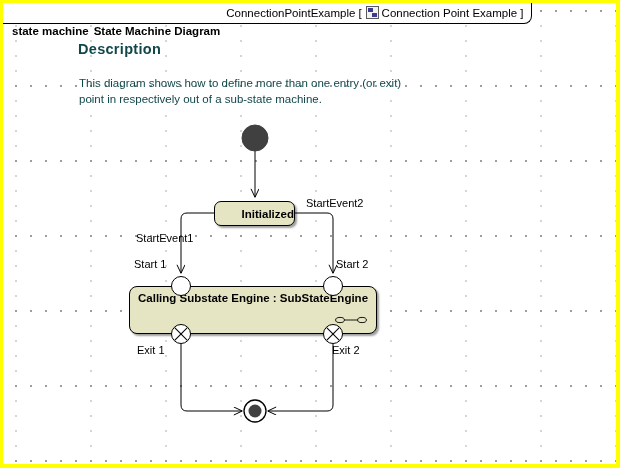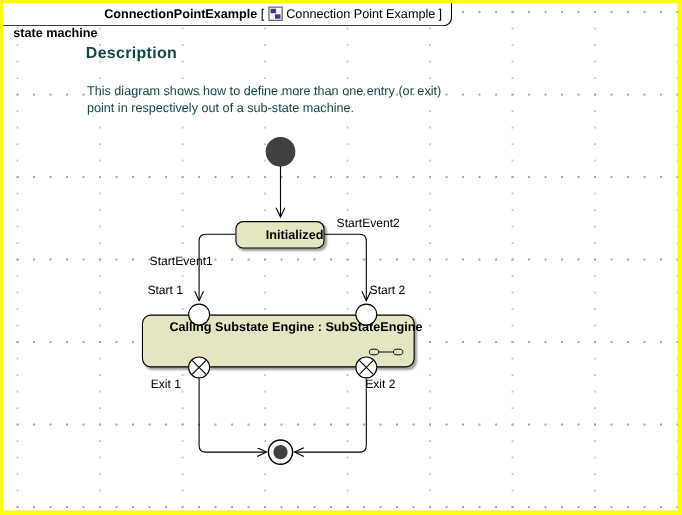--- a/index.html
+++ b/index.html
@@ -42,21 +42,21 @@
     border-top:none;border-left:none;
     border-radius:0 0 8px 0;
     background:#ffffff;
     padding:0 8px 0 10px;
     display:flex;align-items:center;
     white-space:nowrap;
     font-size:11.5px;color:#000000;
     z-index:6;
   }
   #titletab .kw{font-weight:bold;margin-top:36px;}
-  #titletab .nm{margin-left:6px;font-weight:bold;}
+  #titletab .nm{margin-left:6px;}
   #titletab .br{margin-left:3px;}
   .diag-icon{
     display:inline-block;
     width:13px;height:13px;
     margin:0 3px 0 4px;
     position:relative;
     border:1px solid #5a5a5a;
     background:#f2f2ee;
     vertical-align:-2px;
     box-sizing:border-box;
@@ -100,21 +100,21 @@
     display:flex;align-items:center;justify-content:flex-end;
   }
   #state-initialized .lbl{
     font-size:11.5px;font-weight:bold;color:#000;white-space:nowrap;
   }
   #state-substate{
     left:126px;top:283px;width:248px;height:48px;
     border-radius:8px;
   }
   #state-substate .lbl{
-    position:absolute;left:24px;top:5px;
+    position:absolute;left:8px;top:5px;
     font-size:11.5px;font-weight:bold;color:#000;white-space:nowrap;
   }
 
   
   .submachine-icon{
     position:absolute;right:9px;bottom:9px;
     width:32px;height:8px;
   }
 
   
@@ -144,20 +144,21 @@
   }
 </style>
 </head>
 <body>
 
 <div id="frame">
   <div id="canvas">
 
     <div id="titletab">
       <span class="kw">state machine</span>
+      <span class="kw" style="margin-left:5px">State Machine Diagram</span>
       <span class="nm">ConnectionPointExample</span>
       <span class="br">[</span>
       <span class="diag-icon"></span>
       <span>Connection Point Example</span>
       <span class="br">]</span>
     </div>
 
     <div id="desc-title">Description</div>
     <div id="desc-body">This diagram shows how to define more than one entry (or exit) point in respectively out of a sub-state machine.</div>
 

